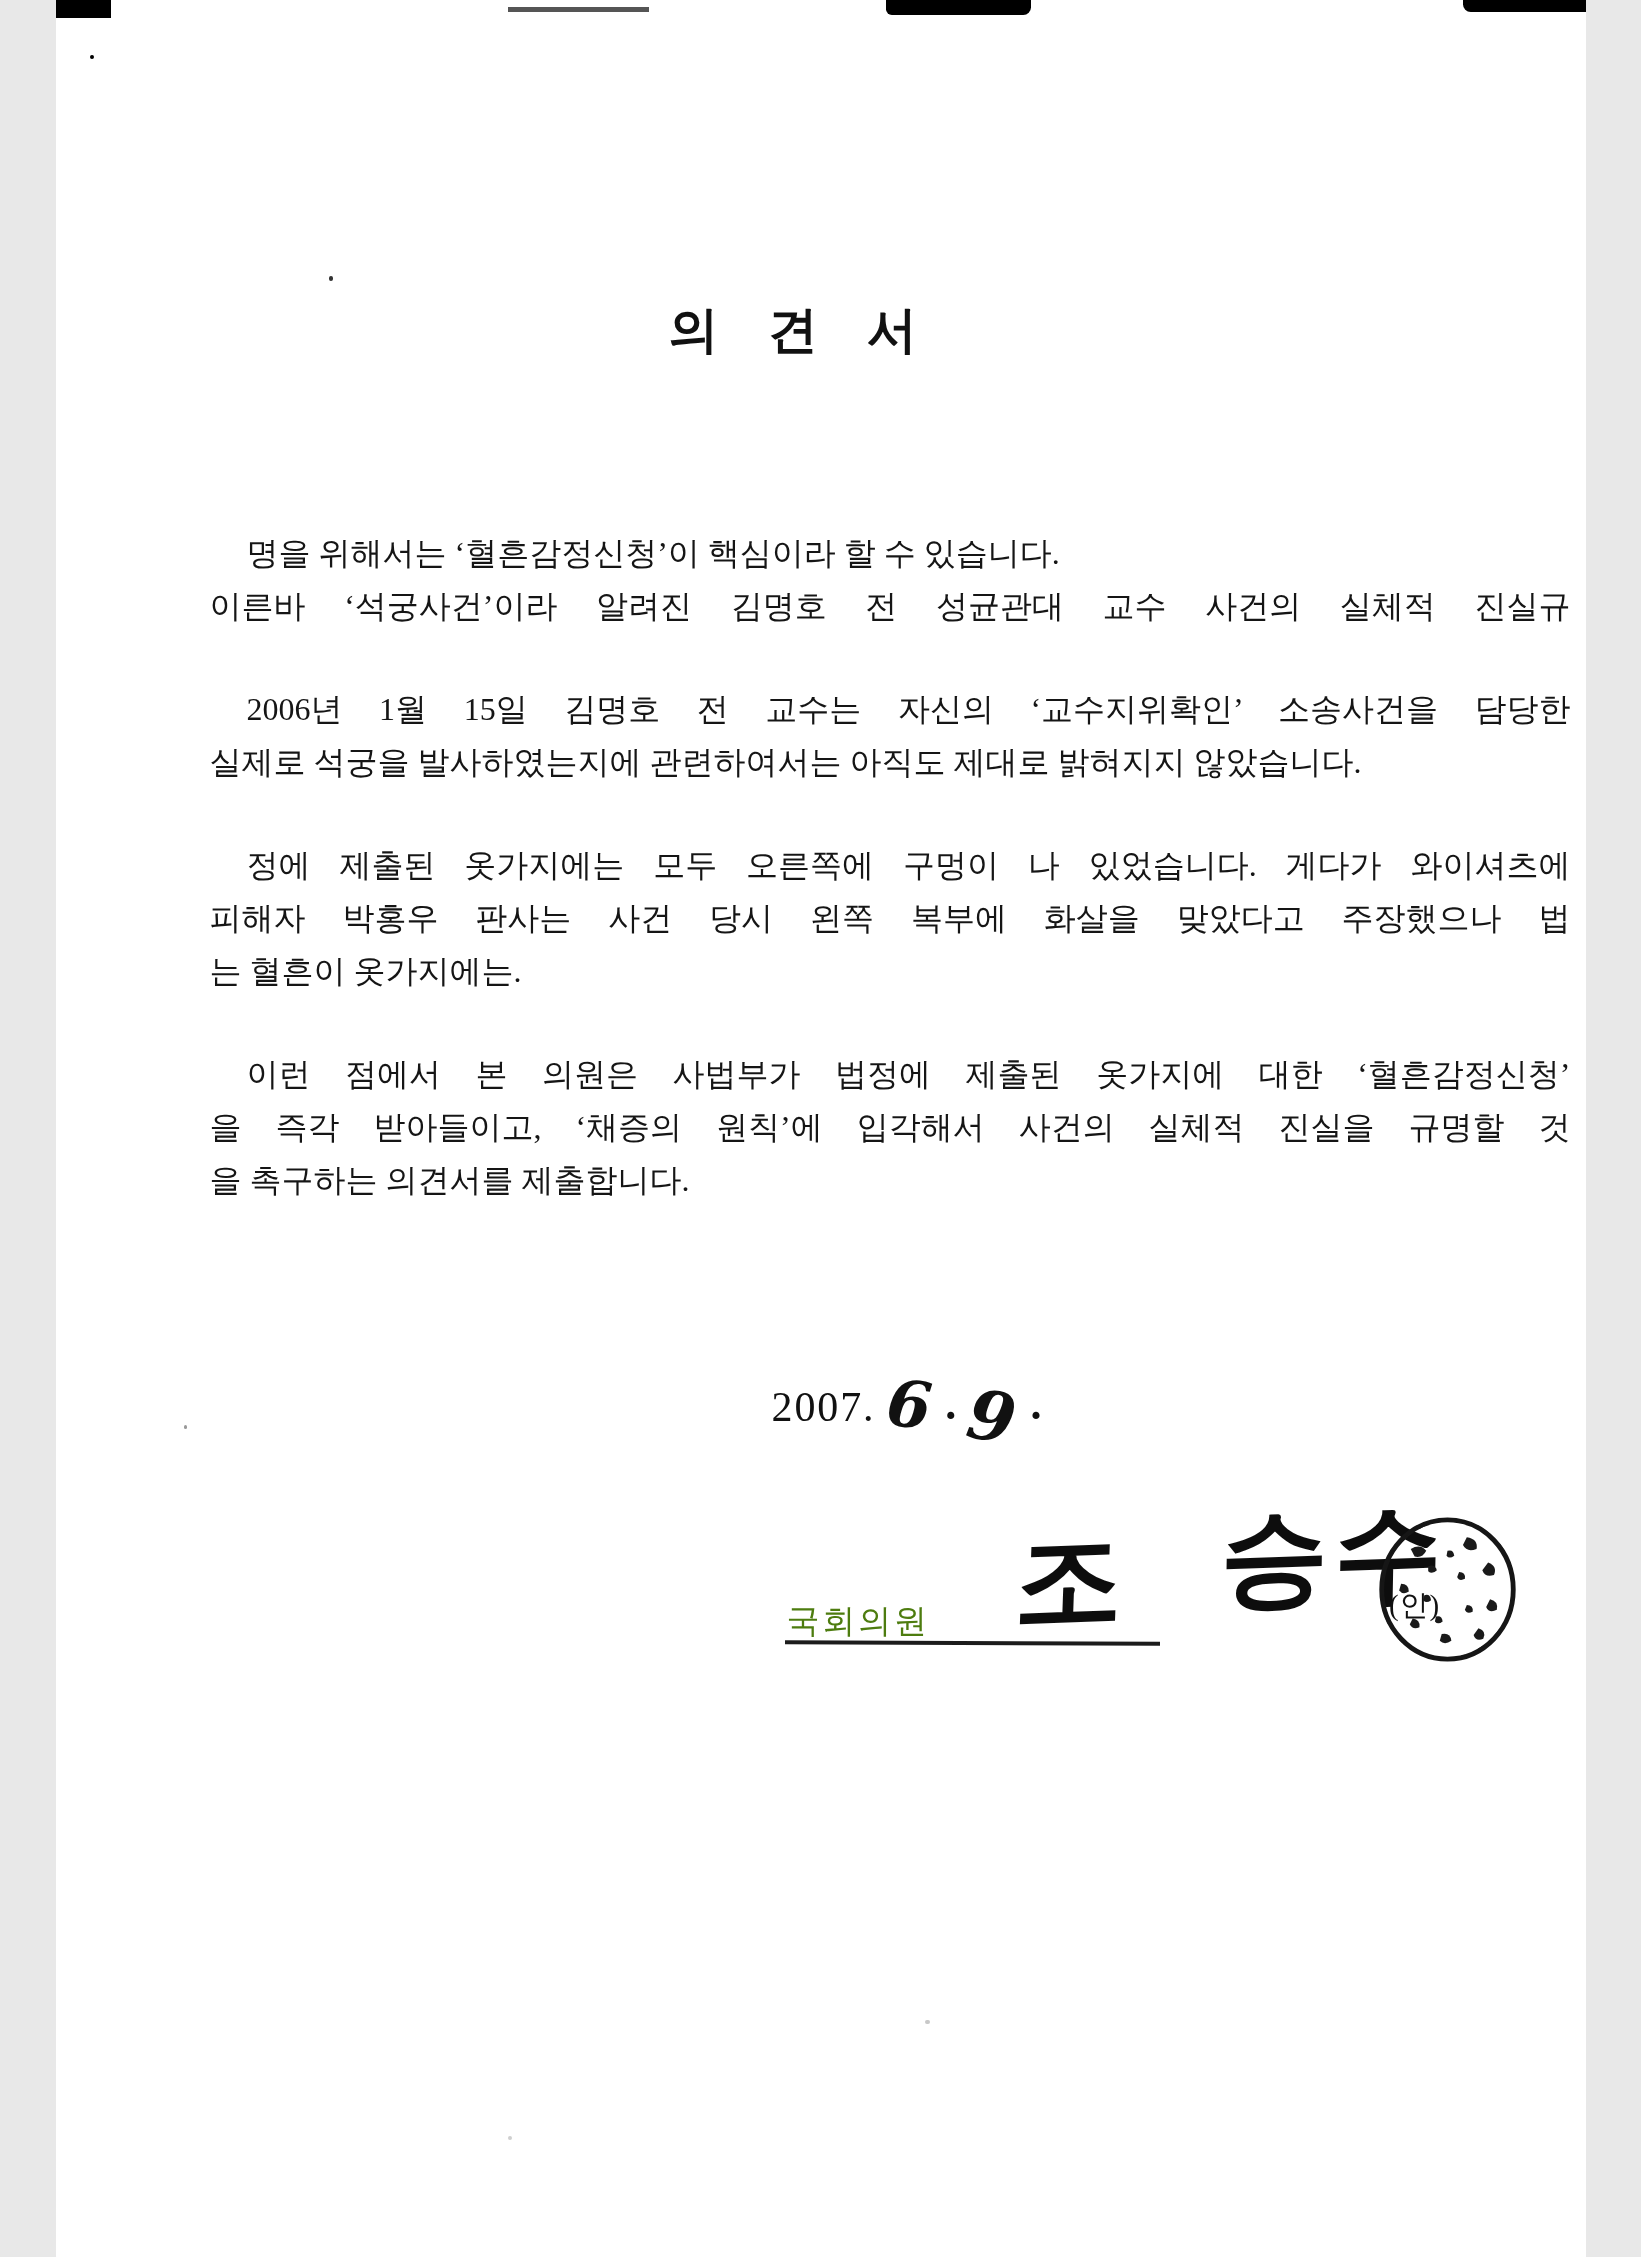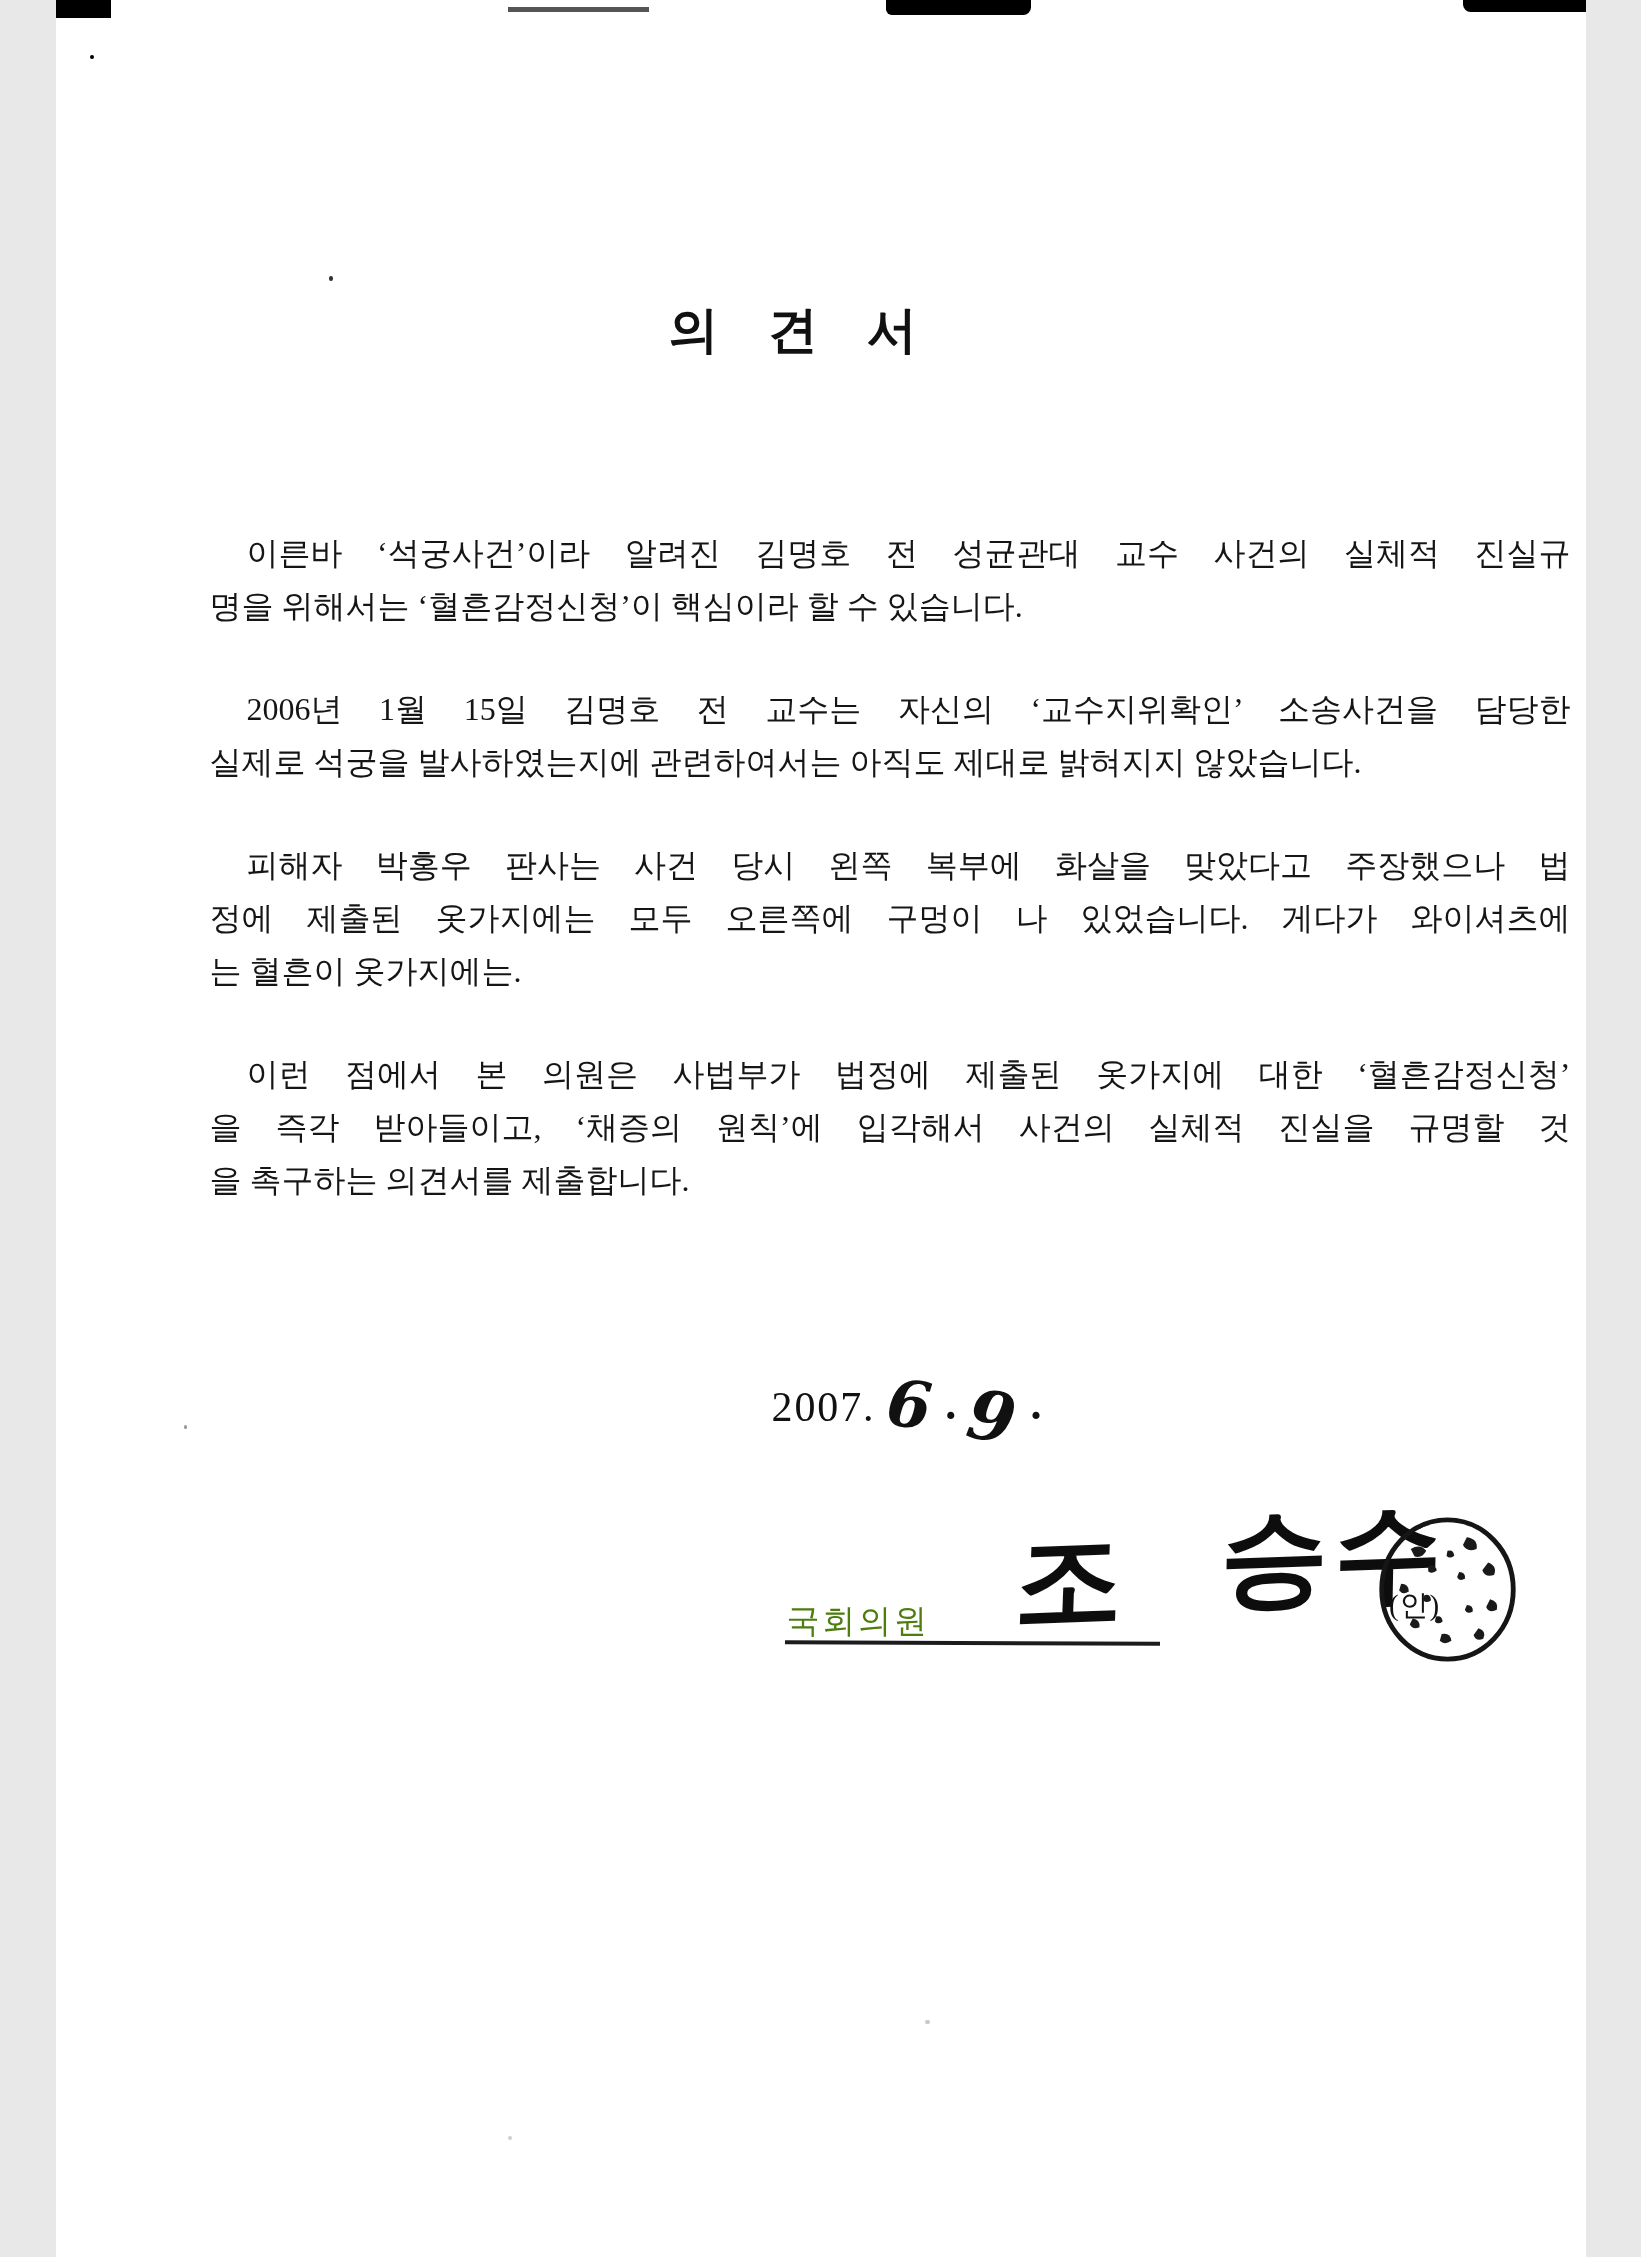--- a/index.html
+++ b/index.html
@@ -161,30 +161,30 @@
   <div class="artifact" style="left:273px; top:276px; width:4.8px; height:4.8px; border-radius:1.9px; background:#333;"></div>
   <div class="artifact" style="left:1571px; top:1122px; width:15.4px; height:3.9px; border-radius:1.9px; background:#444;"></div>
   <div class="artifact" style="left:128px; top:1425px; width:3.9px; height:3.9px; border-radius:1.9px; background:#999;"></div>
   <div class="artifact" style="left:869px; top:2020px; width:5.8px; height:3.9px; border-radius:1.9px; background:#c8c8c8;"></div>
   <div class="artifact" style="left:452px; top:2136px; width:4.8px; height:3.9px; border-radius:1.9px; background:#cfcfcf;"></div>
 
   <h1 class="doc-title">의 견 서</h1>
 
   <div class="doc-body">
       <p class="para">
+        <span class="line">명을 위해서는 ‘혈흔감정신청’이 핵심이라 할 수 있습니다.</span>
         <span class="line just">이른바 ‘석궁사건’이라 알려진 김명호 전 성균관대 교수 사건의 실체적 진실규</span>
-        <span class="line">명을 위해서는 ‘혈흔감정신청’이 핵심이라 할 수 있습니다.</span>
       </p>
       <p class="para">
         <span class="line just">2006년 1월 15일 김명호 전 교수는 자신의 ‘교수지위확인’ 소송사건을 담당한</span>
         <span class="line">실제로 석궁을 발사하였는지에 관련하여서는 아직도 제대로 밝혀지지 않았습니다.</span>
       </p>
       <p class="para">
+        <span class="line just">정에 제출된 옷가지에는 모두 오른쪽에 구멍이 나 있었습니다. 게다가 와이셔츠에</span>
         <span class="line just">피해자 박홍우 판사는 사건 당시 왼쪽 복부에 화살을 맞았다고 주장했으나 법</span>
-        <span class="line just">정에 제출된 옷가지에는 모두 오른쪽에 구멍이 나 있었습니다. 게다가 와이셔츠에</span>
         <span class="line">는 혈흔이 옷가지에는.</span>
       </p>
       <p class="para">
         <span class="line just">이런 점에서 본 의원은 사법부가 법정에 제출된 옷가지에 대한  ‘혈흔감정신청’</span>
         <span class="line just">을 즉각 받아들이고, ‘채증의 원칙’에 입각해서 사건의 실체적 진실을 규명할 것</span>
         <span class="line">을 촉구하는 의견서를 제출합니다.</span>
       </p>
     </div>
 
   <div class="date-line">

